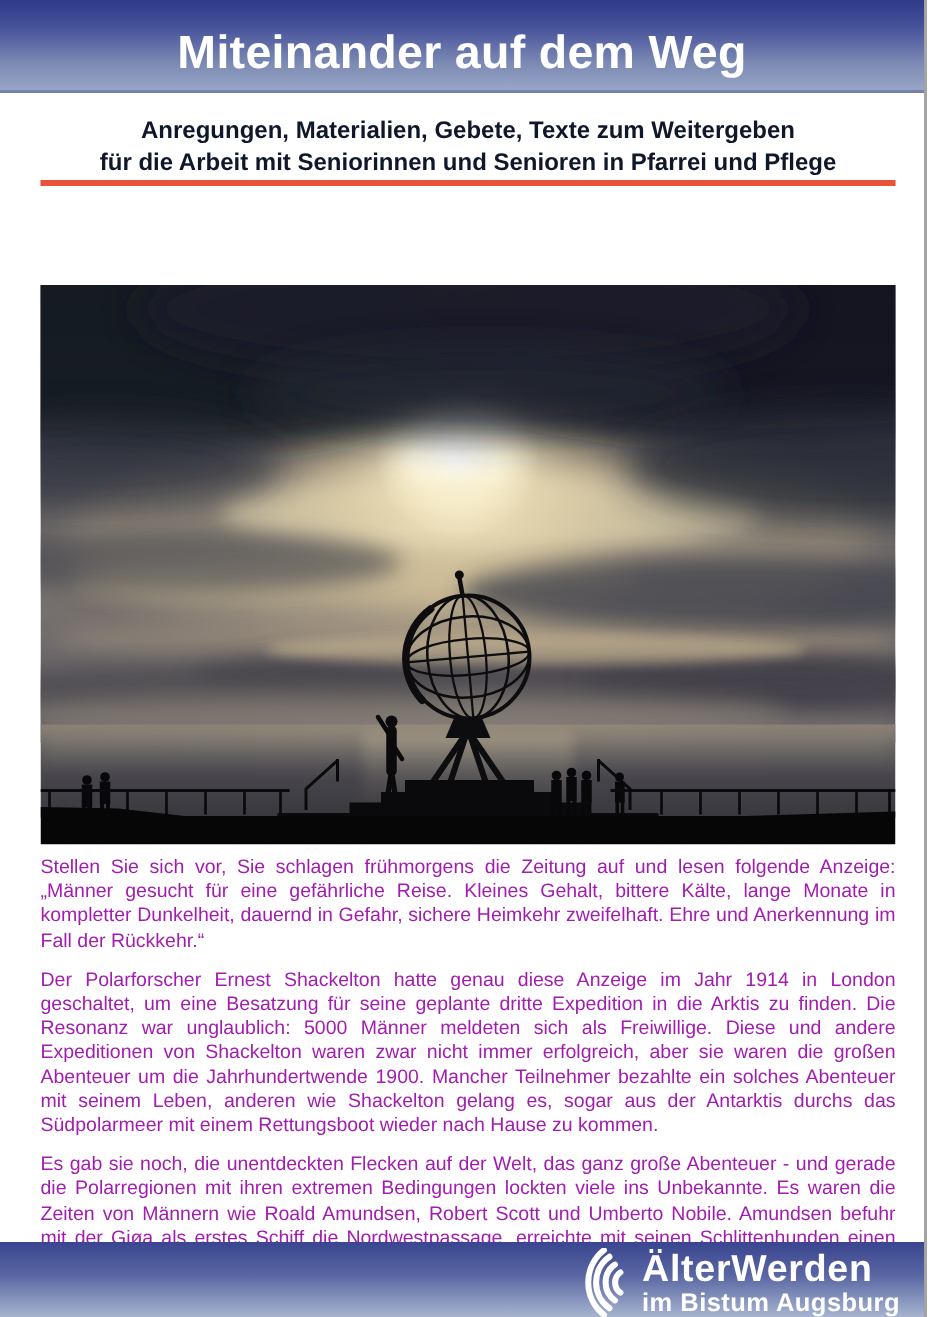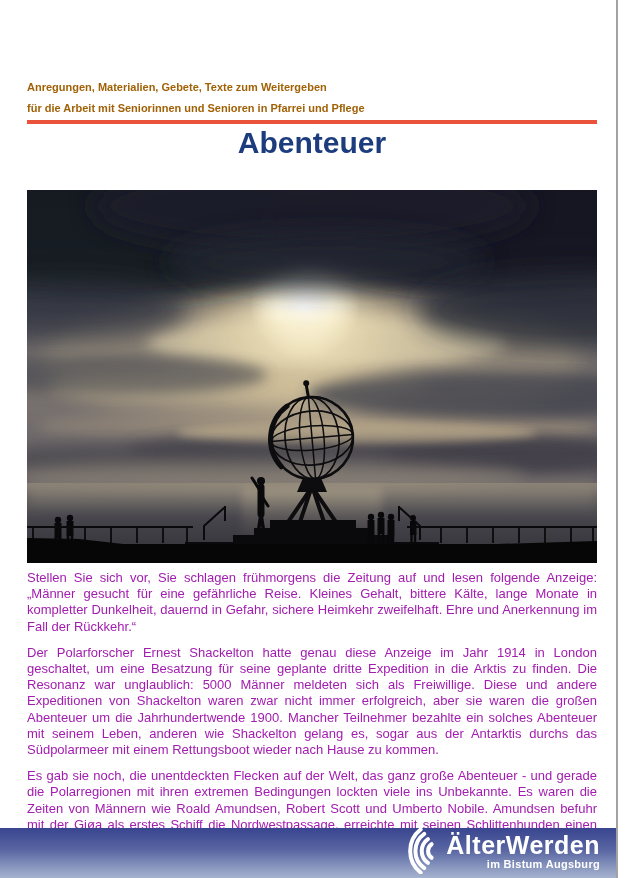--- a/index.html
+++ b/index.html
@@ -17,22 +17,22 @@
     background:linear-gradient(180deg,#2f3a88 0%,#46529a 30%,#7e8cb5 72%,#98a5c6 100%);
     border-bottom:2px solid #7381ab;
     display:flex;align-items:center;justify-content:center;
   }
   .masthead h1{
     margin:0;padding-top:10px;color:#ffffff;font-size:31px;font-weight:700;
     letter-spacing:0.2px;
   }
   
   .subtitle{
-    position:absolute;left:27px;top:77px;width:570px;text-align:left;
-    color:#a16207;font-weight:700;font-size:11px;line-height:21px;
+    position:absolute;left:27px;top:77px;width:570px;text-align:center;
+    color:#0f172a;font-weight:700;font-size:16px;line-height:21px;
   }
   .accent-line{
     position:absolute;left:27px;top:120px;width:570px;height:4px;
     background:#e8533a;
   }
   .issue-title{
     position:absolute;left:27px;top:126px;width:570px;text-align:center;
     color:#1c3c7e;font-size:30px;font-weight:700;margin:0;
   }
   .issue-no{
@@ -47,42 +47,44 @@
   
   .bodytext{
     position:absolute;left:27px;top:570px;width:570px;
     color:#a21caf;font-size:13px;line-height:16.2px;text-align:justify;
   }
   .bodytext p{margin:0 0 10px 0;}
   
   .footerband{
     position:absolute;left:0;bottom:0;width:100%;height:50px;
     background:linear-gradient(180deg,#39458f 0%,#5a67a3 45%,#8b99c0 80%,#a7b3ce 100%);
-    display:flex;align-items:flex-start;justify-content:flex-end;
+    display:flex;align-items:flex-end;justify-content:flex-end;
   }
   .logo{display:flex;align-items:center;padding-right:16px;}
   .logo svg{display:block;margin-right:6px;}
   .logo-text{color:#ffffff;line-height:1;}
   .logo-main{font-size:25px;font-weight:700;letter-spacing:0.5px;}
-  .logo-sub{font-size:11px;font-weight:700;text-align:right;margin-top:1px;letter-spacing:0.3px;}
+  .logo-sub{font-size:17px;font-weight:700;text-align:right;margin-top:1px;letter-spacing:0.3px;}
 </style>
 </head>
 <body>
 
 <div class="sheet">
 
+  <header class="masthead">
+    <h1>Miteinander auf dem Weg</h1>
+  </header>
 
   <div class="subtitle">
     <div>Anregungen, Materialien, Gebete, Texte zum Weitergeben</div>
     <div>für die Arbeit mit Seniorinnen und Senioren in Pfarrei und Pflege</div>
   </div>
 
   <div class="accent-line"></div>
 
-  <h2 class="issue-title">Abenteuer</h2>
 
   <figure class="cover">
     <svg viewBox="0 0 570 373" width="570" height="373" preserveAspectRatio="none">
       <defs>
         <linearGradient id="sky" x1="0" y1="0" x2="0" y2="1">
           <stop offset="0" stop-color="#12141c"></stop>
           <stop offset="0.10" stop-color="#1d212b"></stop>
           <stop offset="0.22" stop-color="#2e323d"></stop>
           <stop offset="0.38" stop-color="#565660"></stop>
           <stop offset="0.52" stop-color="#6e6a6a"></stop>

